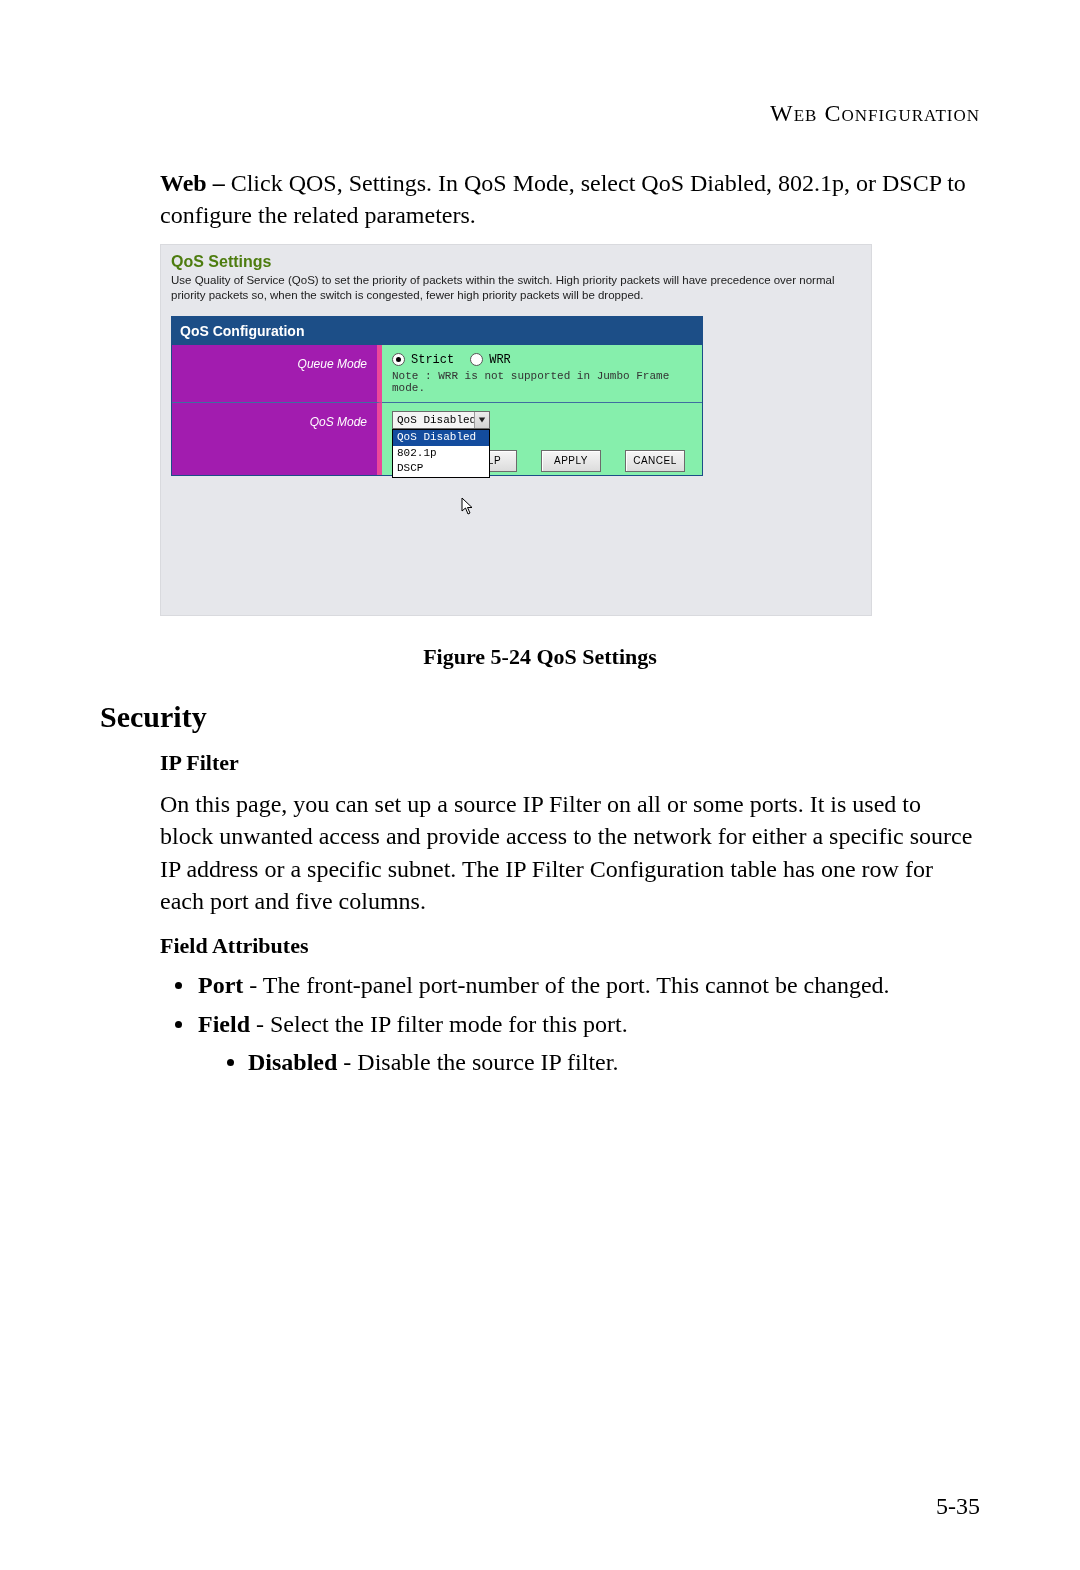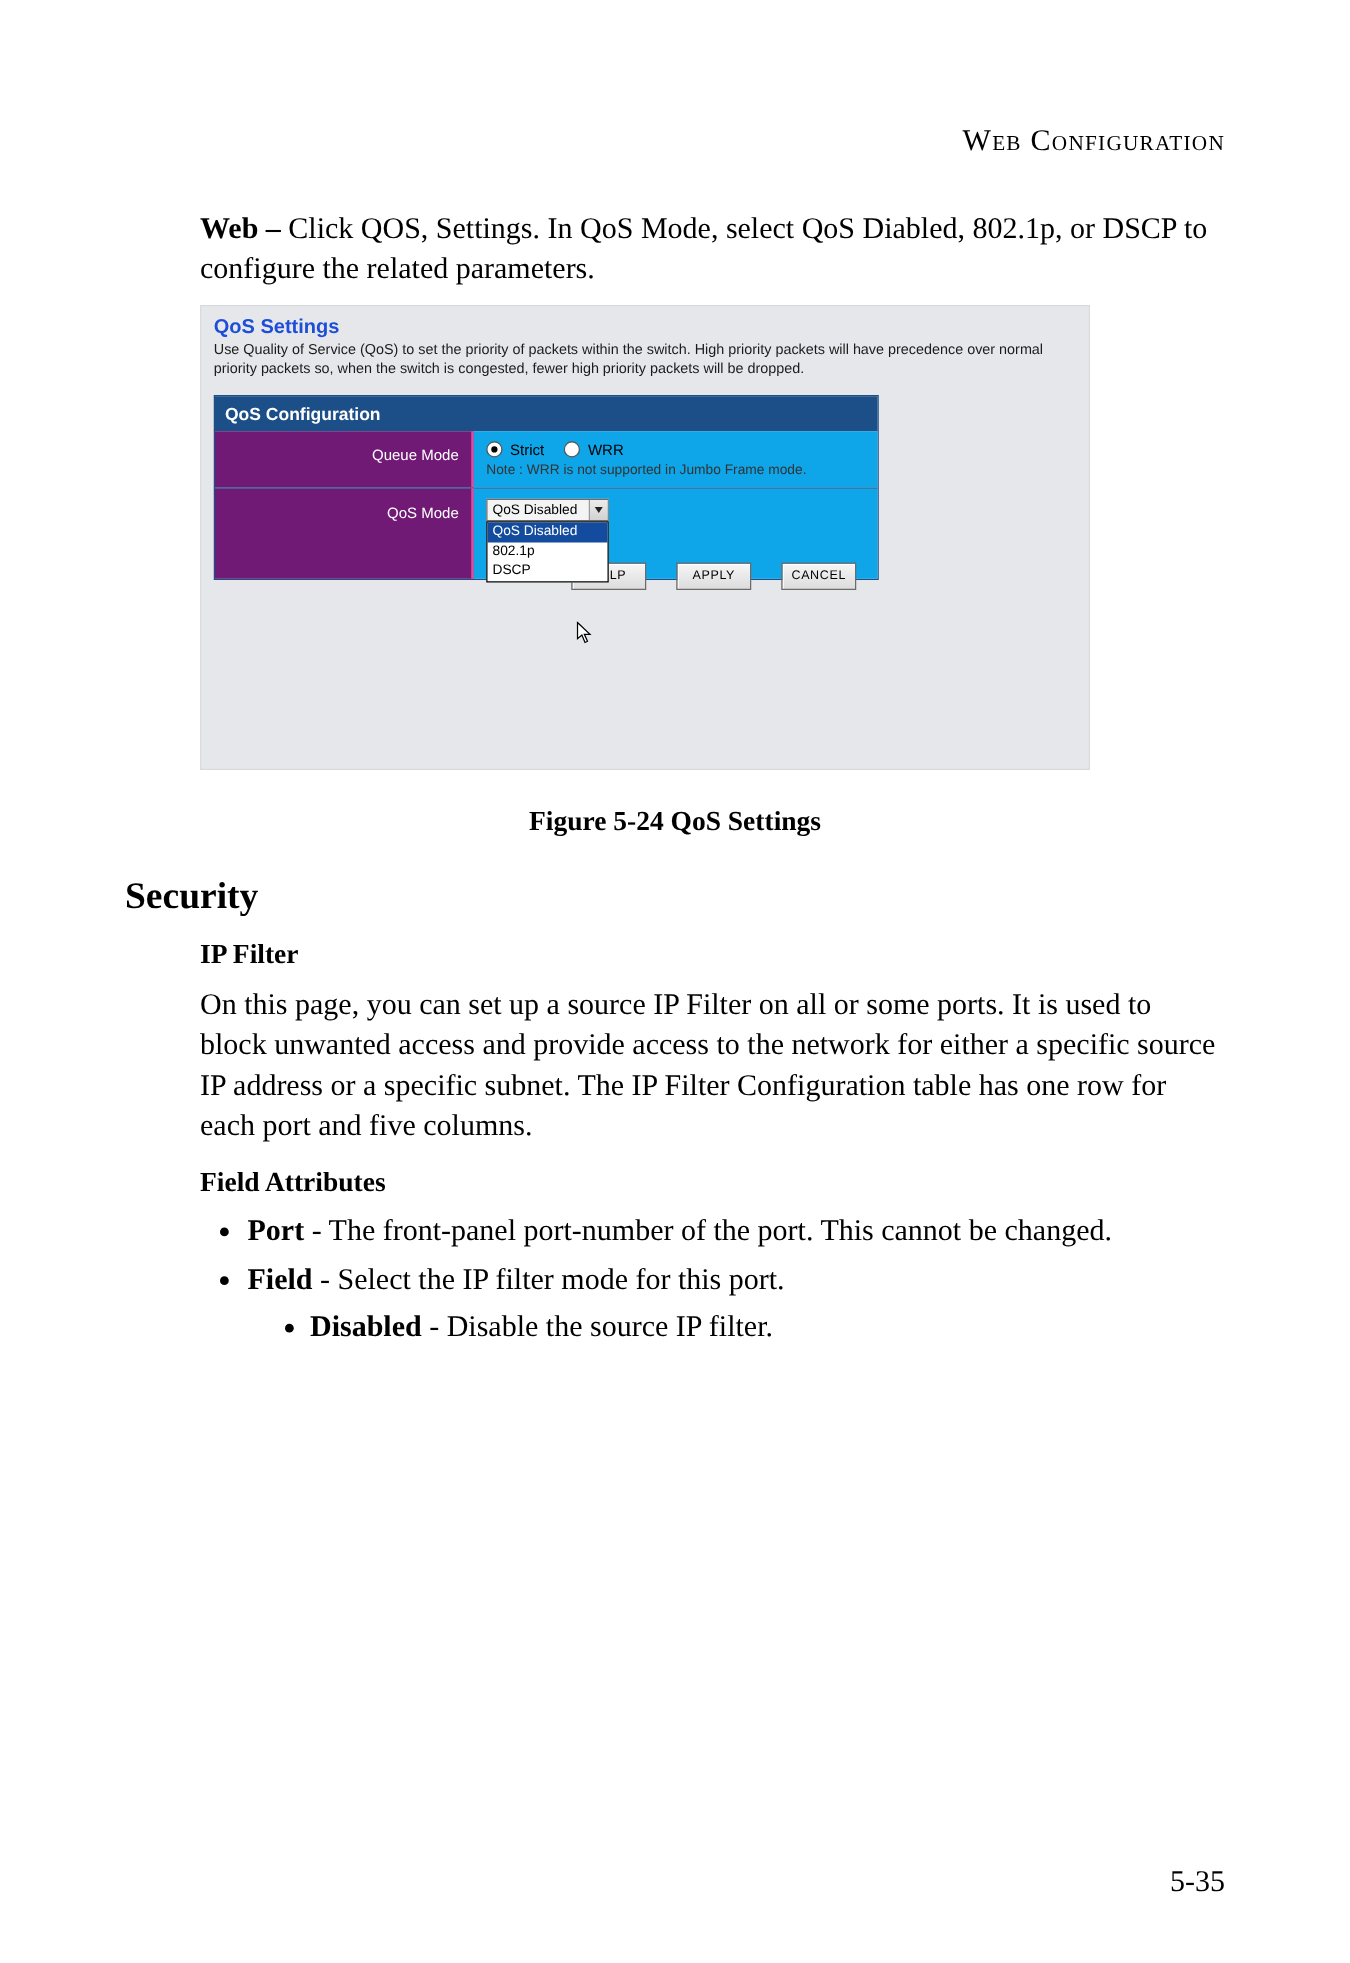--- a/index.html
+++ b/index.html
@@ -38,21 +38,21 @@
   .screenshot {
     margin: 12px 0 0 60px;
     width: 710px;
     height: 370px;
     background: #e6e7eb;
     border: 1px solid #d9dade;
     position: relative;
     font-family: Verdana, Arial, sans-serif;
   }
   .qos-title {
-    color: #1d4ed8;
+    color: #4d7c0f;
     font-weight: bold;
     font-size: 16px;
     padding: 8px 10px 2px 10px;
   }
   .qos-desc {
     color: #1b1b1b;
     font-size: 11.5px;
     line-height: 1.35;
     padding: 0 28px 10px 10px;
   }
@@ -71,33 +71,35 @@
   .conf-row {
     display: flex;
     font-size: 12px;
   }
   .conf-row + .conf-row .conf-label,
   .conf-row + .conf-row .conf-field {
     border-top: 1px solid #3f6ea0;
   }
   .conf-label {
     width: 185px;
-    background: #701a75;
+    background: #a21caf;
     color: #fff;
     text-align: right;
     padding: 12px 10px;
-    border-right: 2px solid #ec4899;
+    border-right: 5px solid #ec4899;
     display: flex;
     align-items: flex-start;
     justify-content: flex-end;
+    font-style: italic;
   }
   .conf-field {
     flex: 1;
-    background: #0ea5e9;
+    background: #86efac;
     padding: 8px 10px;
+    font-family: Liberation Mono, monospace;
   }
   .radio-row {
     display: flex;
     align-items: center;
     gap: 6px;
     font-size: 12px;
   }
   .radio {
     width: 11px;
     height: 11px;

